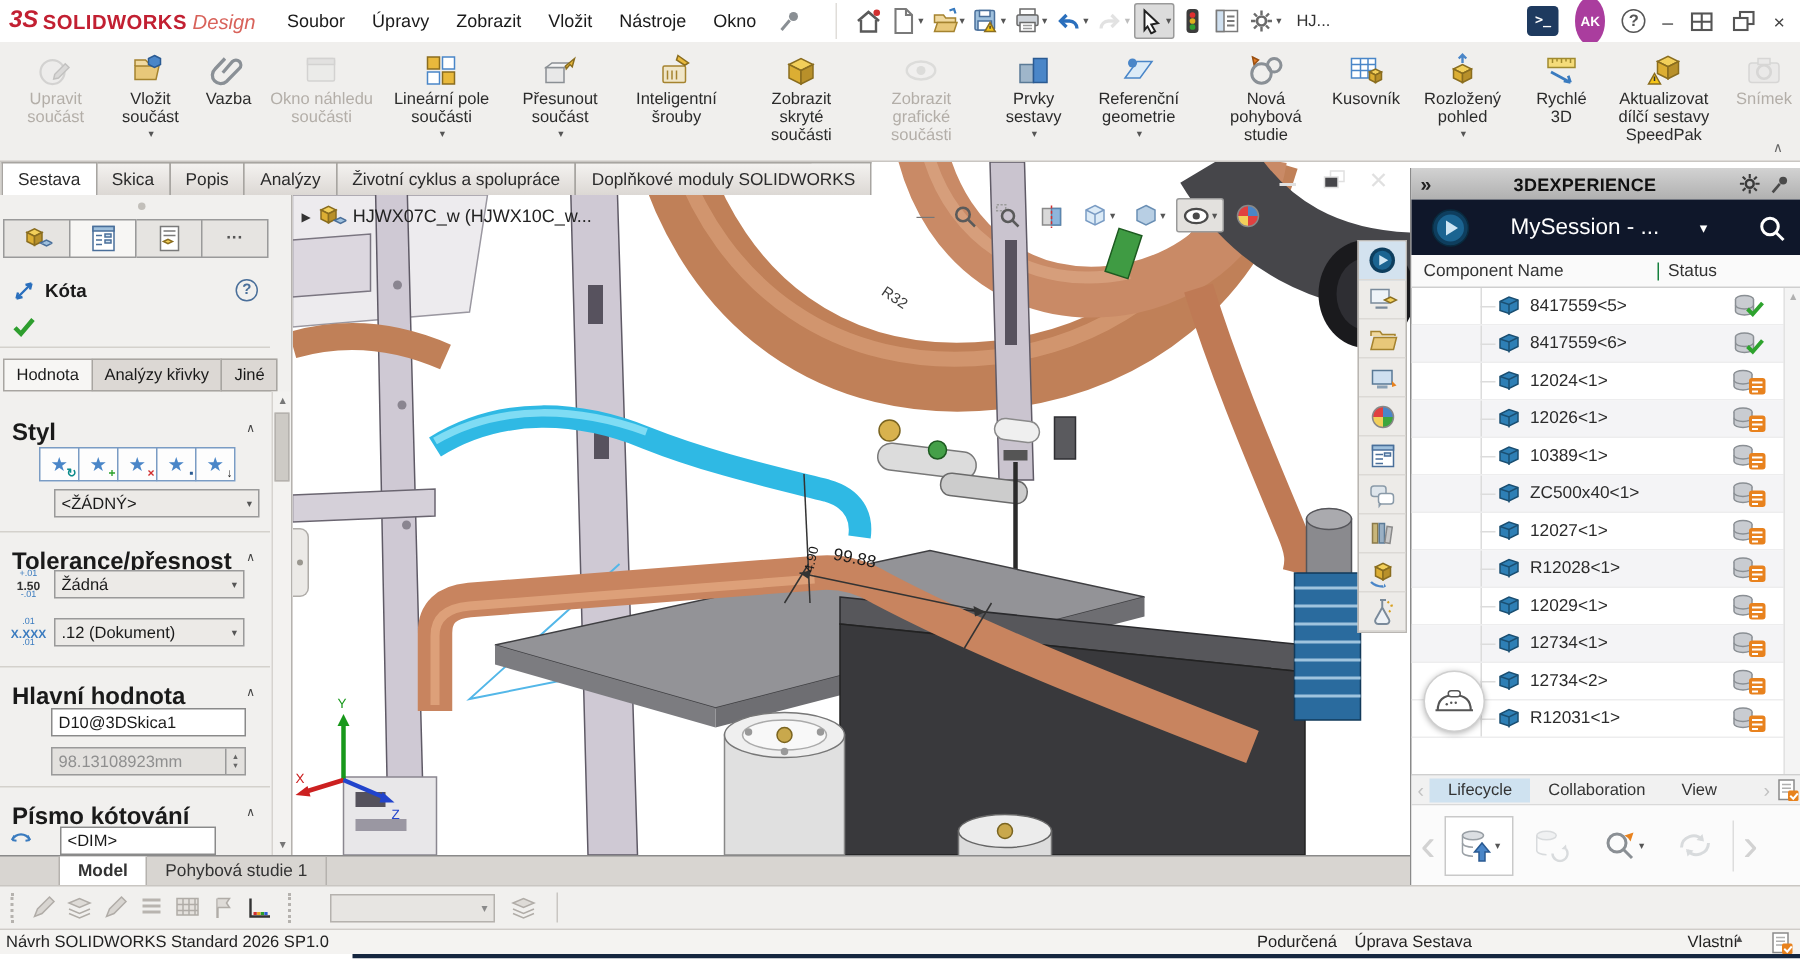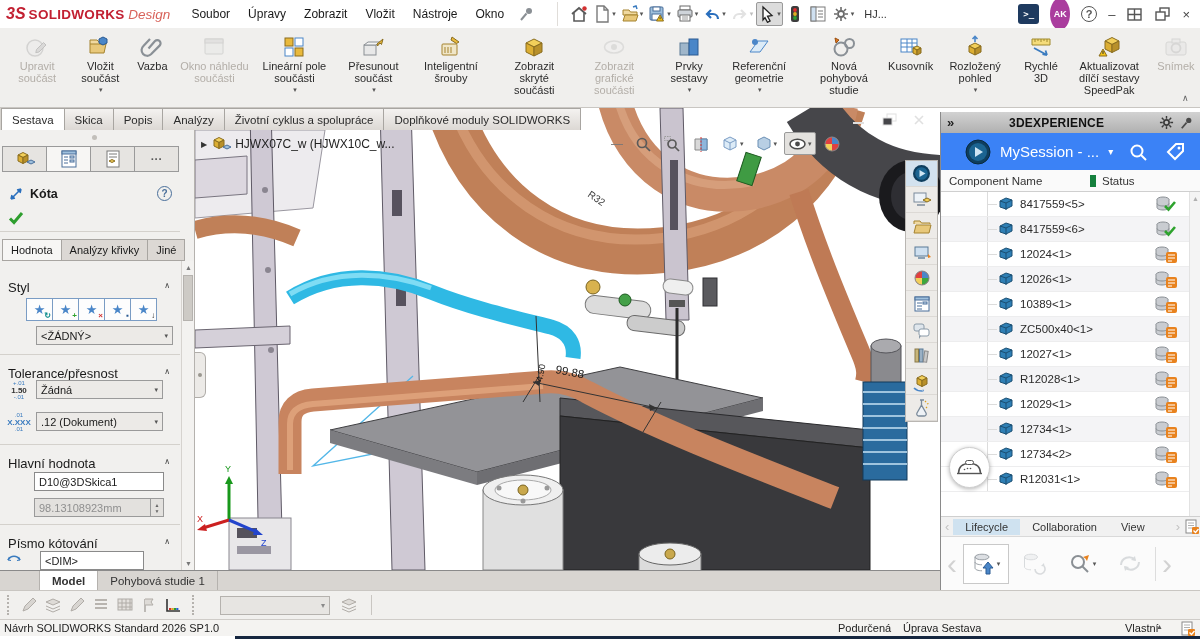--- a/index.html
+++ b/index.html
@@ -51,21 +51,21 @@
 .pmtabs{position:absolute;top:16px;left:2px;display:flex}
 .pmtab{width:45px;height:26px;background:#e6e4e1;border:1px solid #9a9a9a;margin-right:-1px;display:flex;align-items:center;justify-content:center}
 .pmtab.active{background:#f7f6f4;position:relative;z-index:2}
 .pm-title{position:absolute;top:56px;left:8px;display:flex;align-items:center;gap:6px;font-weight:bold;font-size:12.5px}
 .pm-help{position:absolute;top:56px;right:22px;width:15px;height:15px;border:1.4px solid #4a6f9a;border-radius:50%;color:#4a6f9a;font-size:10px;font-weight:bold;display:flex;align-items:center;justify-content:center}
 .pm-ok{position:absolute;top:80px;left:8px}
 .hline{position:absolute;left:0;right:14px;height:1px;background:#d4d1cc}
 .vtabs{position:absolute;top:109px;left:2px;display:flex}
 .vtab{height:22px;padding:0 8px;display:flex;align-items:center;background:#dcd8d4;border:1px solid #a8a5a1;margin-right:-1px;font-size:11px}
 .vtab.active{background:#f7f6f4;z-index:2;position:relative}
-.sechdr{position:absolute;left:8px;font-weight:normal;font-size:13px}
+.sechdr{position:absolute;left:8px;font-weight:bold;font-size:16px}
 .chev{position:absolute;right:24px;font-size:8px;color:#444}
 .stylebtns{position:absolute;top:168px;left:26px;display:flex}
 .sbtn{width:27px;height:23px;border:1px solid #7a9cc4;background:#fdfdfd;display:flex;align-items:center;justify-content:center;position:relative;margin-right:-1px}
 .sbtn .star{color:#4a86c8;font-size:13px;line-height:13px}
 .sbtn .badge{position:absolute;font-size:8px;font-weight:bold;right:1px;bottom:0;line-height:8px}
 .dropdown{position:absolute;height:19px;background:#eceae7;border:1px solid #9a9a9a;display:flex;align-items:center;justify-content:space-between;padding:0 4px;font-size:11px}
 .tolicon{position:absolute;left:5px;width:28px;text-align:center;font-size:6.5px;line-height:7px;color:#333}
 .tolicon .bl{color:#3a7bbf;display:block;font-size:6px}
 .tolicon .mn{display:block;font-size:8px;font-weight:bold}
 .input{position:absolute;height:19px;background:#fff;border:1px solid #8a8a8a;display:flex;align-items:center;padding:0 4px;font-size:11px}
@@ -78,26 +78,26 @@
 .pm-handle i{position:absolute;top:20px;left:3px;width:4px;height:4px;border-radius:50%;background:#9a978f}
 
 .taskstrip{position:absolute;left:905px;top:160px;width:33px;background:#edebe8;border:1px solid #b9b6b2;z-index:15}
 .tcell{height:26px;display:flex;align-items:center;justify-content:center;border-bottom:1px solid #dcd9d5}
 .tcell.active{background:#d3e2ef}
 
 .rpanel{position:absolute;left:940px;top:112px;width:260px;height:478px;background:#fff;border-left:1px solid #8a8a8a;z-index:20;display:flex;flex-direction:column}
 .rhdr{height:21px;background:linear-gradient(#d2d2d2,#b0b0b0);display:flex;align-items:center;padding:0 6px;gap:6px}
 .rcollapse{font-size:13px;font-weight:bold;color:#222}
 .rtitle{flex:1;text-align:center;font-weight:bold;font-size:12px;color:#111;letter-spacing:.2px}
-.session{height:37px;background:#3b82f6;display:flex;align-items:center;padding:0 24px;gap:9px}
+.session{height:37px;background:#0f172a;display:flex;align-items:center;padding:0 13px;gap:27px}
 .sess-name{color:#fff;font-size:15px;white-space:nowrap}
 .sess-chev{color:#fff;font-size:10px}
 .colhdr{height:22px;background:#fafafa;border-bottom:1px solid #cfcfcf;display:flex;align-items:center;font-size:11.5px;color:#333}
 .ch1{flex:1;padding-left:8px}
-.ch2{width:110px;border-left:6px solid #15803d;padding-left:6px}
+.ch2{width:95px;border-left:1px solid #15803d;padding-left:6px}
 .clist{position:relative;height:325px;overflow:hidden;border-bottom:1px solid #cfcfcf}
 .crow{height:25px;display:flex;align-items:center;position:relative;border-bottom:1px solid #ededee}
 .crow.alt{background:#f4f4f6}
 .guide{position:absolute;left:46px;top:0;bottom:0;border-left:1px solid #dcdcdc}
 .tick{position:absolute;left:46px;top:12px;width:10px;border-top:1px solid #dcdcdc}
 .ticon{margin-left:57px;display:flex}
 .cname{margin-left:6px;font-size:11.5px;color:#2b2b2b;flex:1}
 .stat{width:30px;margin-right:16px;display:flex}
 .clist-scroll{position:absolute;right:0;top:0;bottom:0;width:11px;background:#f4f4f4;border-left:1px solid #e2e2e2;text-align:center;font-size:7px;color:#b0b0b0}
 .rtabs{height:20px;background:#f1f1f1;display:flex;align-items:center;font-size:11px;border-bottom:1px solid #d9d9d9}

